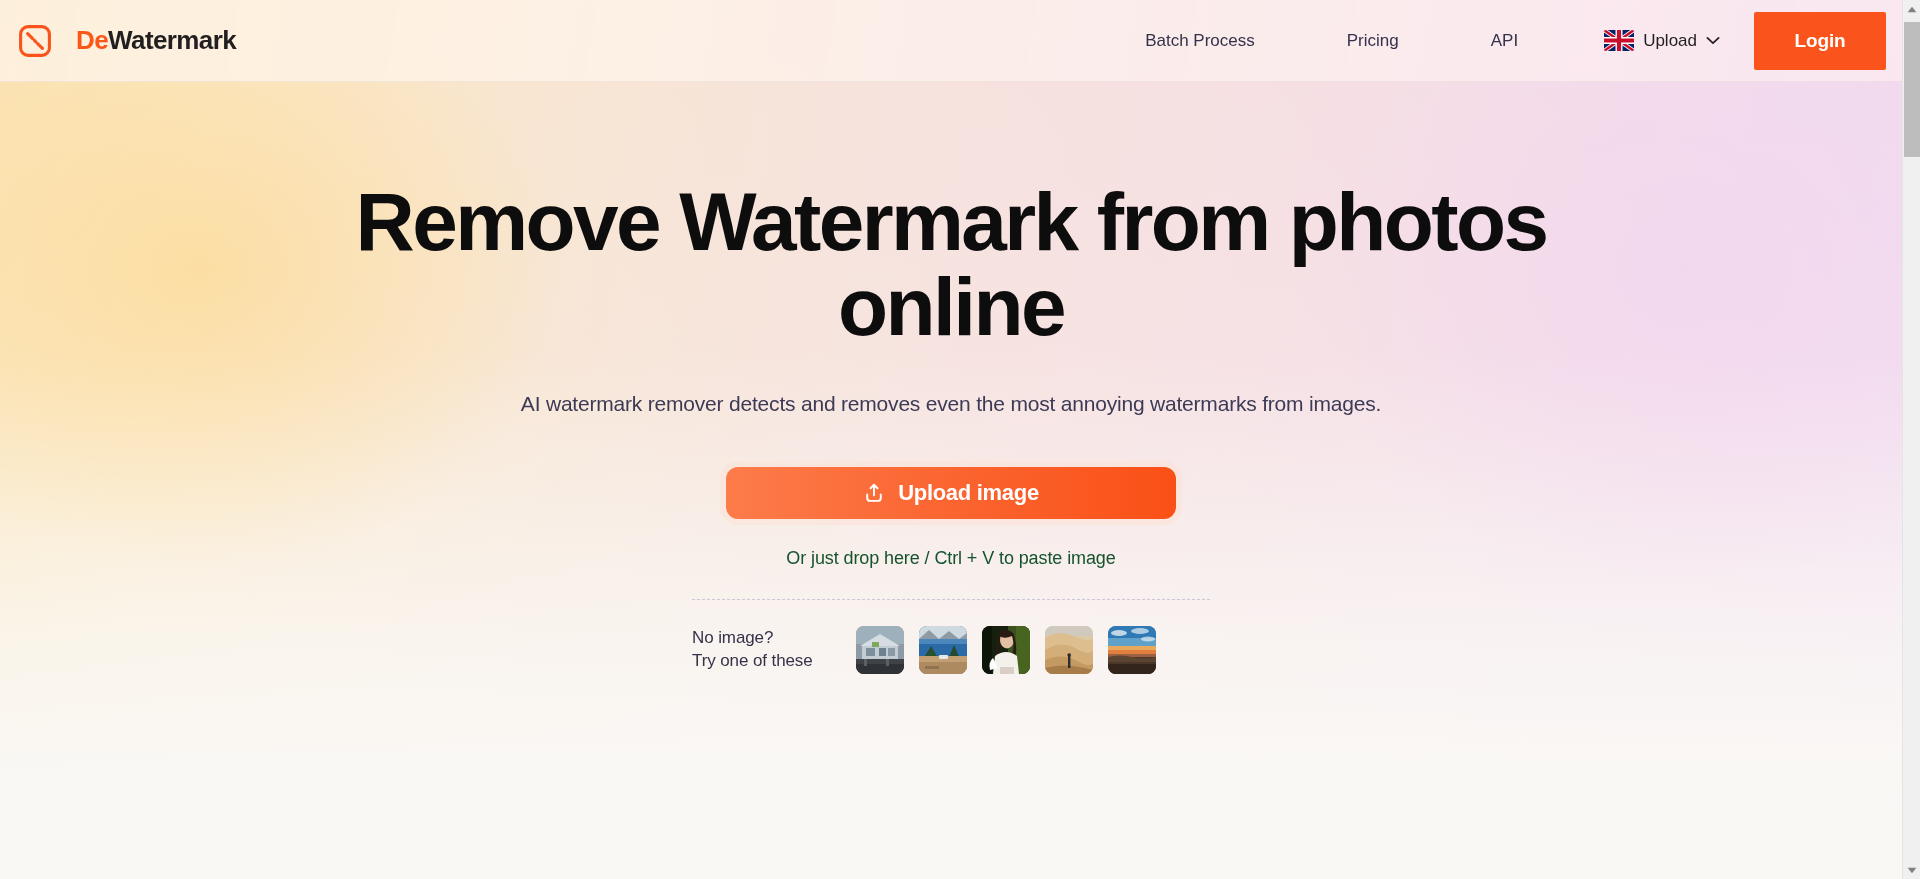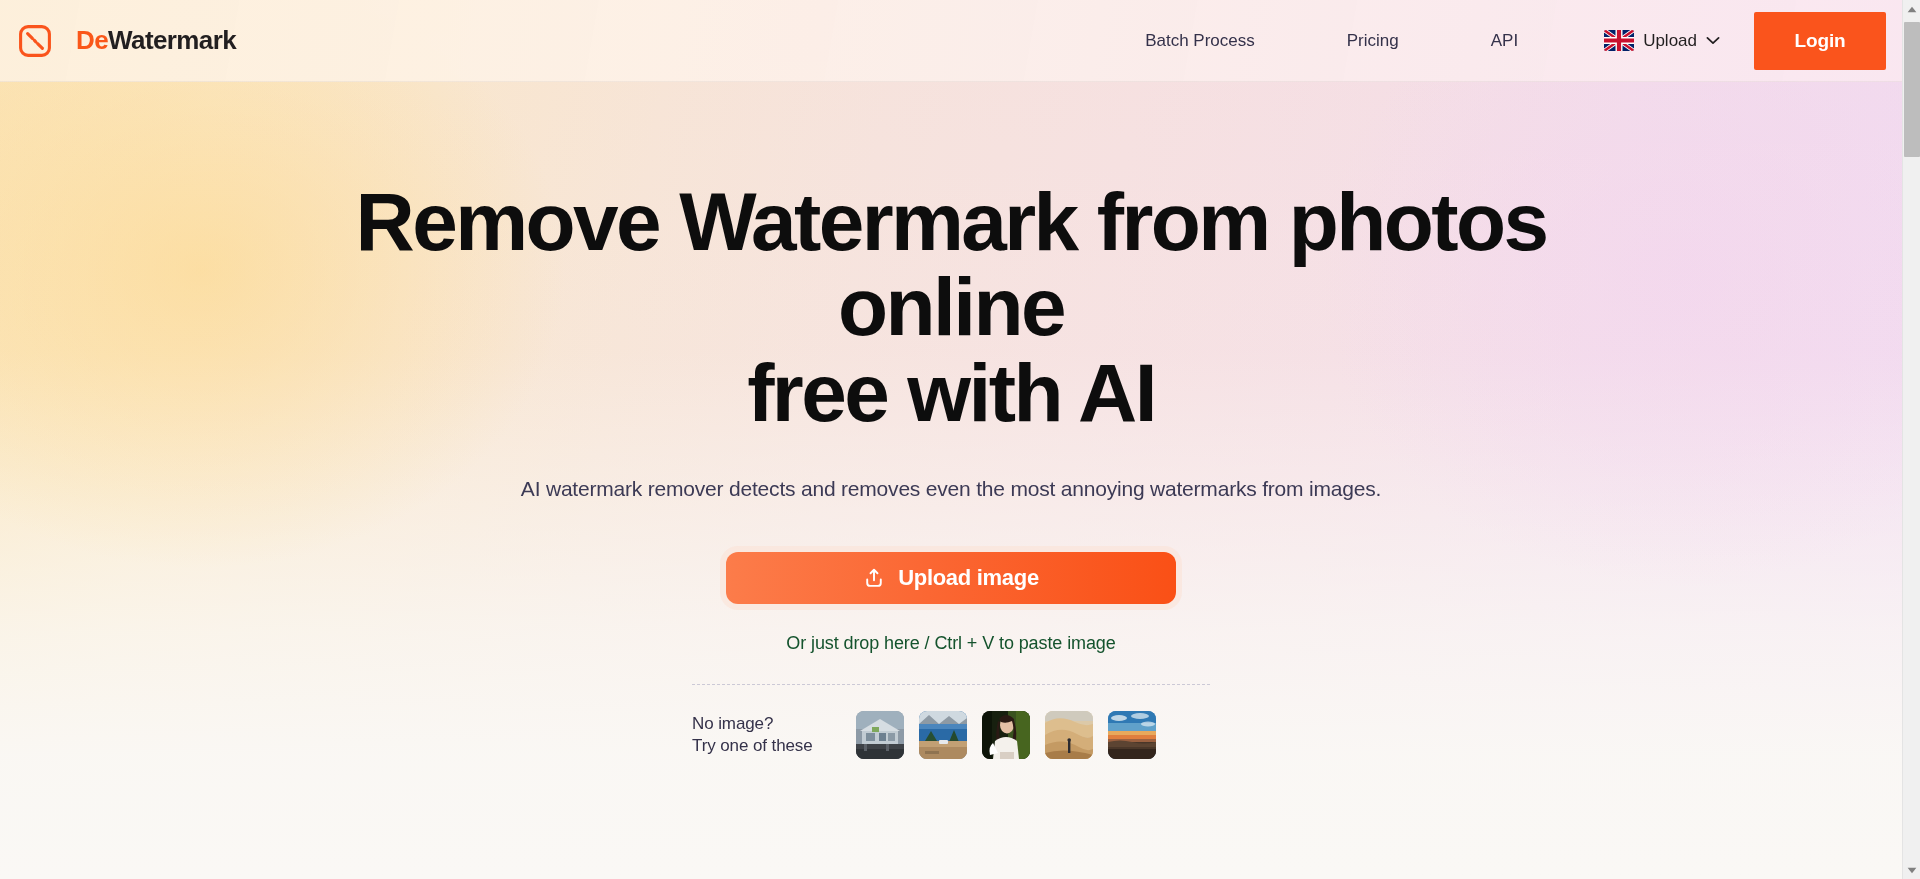--- a/index.html
+++ b/index.html
@@ -310,21 +310,20 @@
 
     <button class="login-btn">Login</button>
   </nav>
 </div>
 
 <div class="hero">
 
   <h1 class="headline">
     <span>Remove Watermark from photos online</span>
     <br>
-    <span>free with AI</span>
   </h1>
 
   <p class="subtitle">AI watermark remover detects and removes even the most annoying watermarks from images.</p>
 
   <div class="upload-wrap">
     <button class="upload-btn">
       <span>
         <svg class="upload-icon" viewBox="0 0 24 24" xmlns="http://www.w3.org/2000/svg">
           <path d="M12 3.2 V14.4" fill="none" stroke="#ffffff" stroke-width="2.1" stroke-linecap="round"></path>
           <path d="M8.2 6.8 L12 3.0 L15.8 6.8" fill="none" stroke="#ffffff" stroke-width="2.1" stroke-linecap="round" stroke-linejoin="round"></path>

